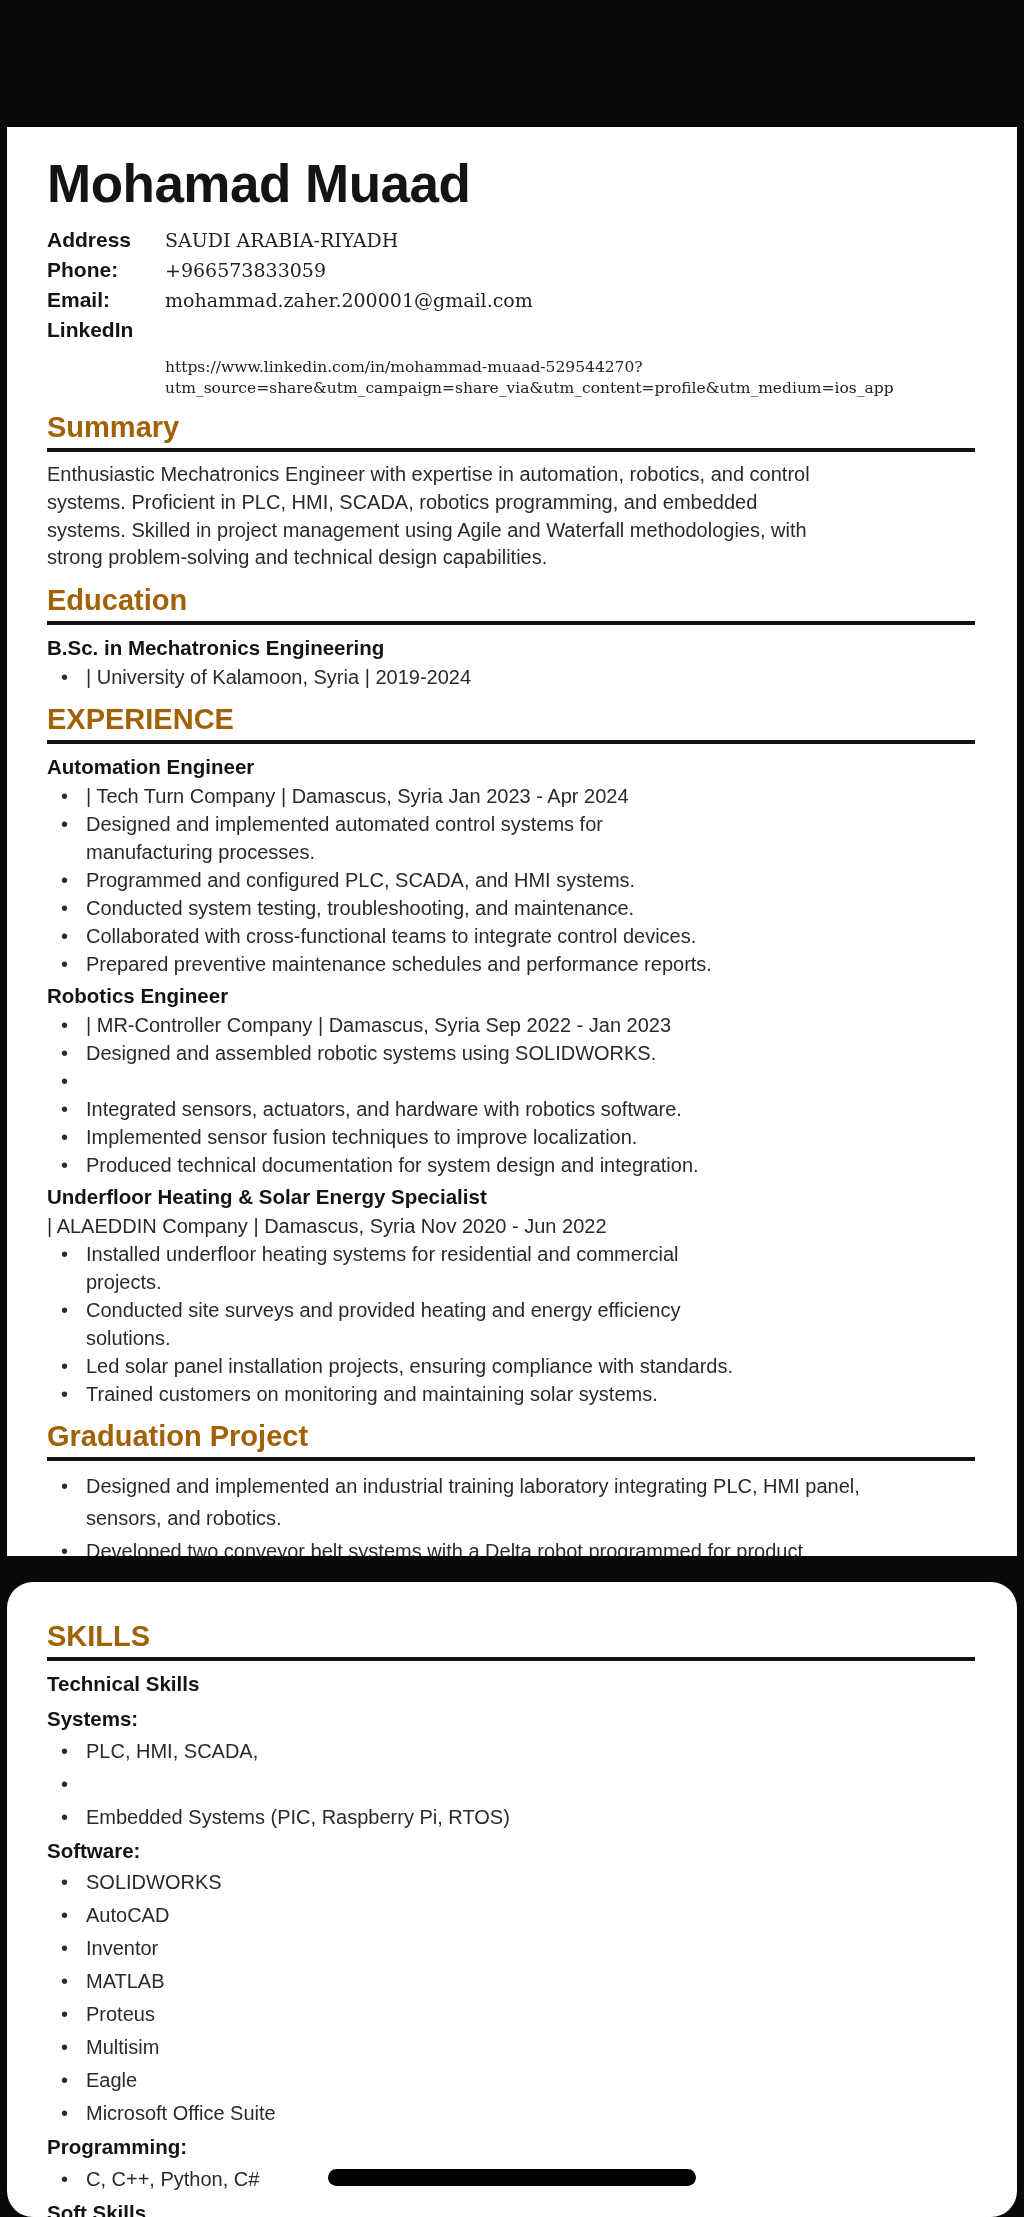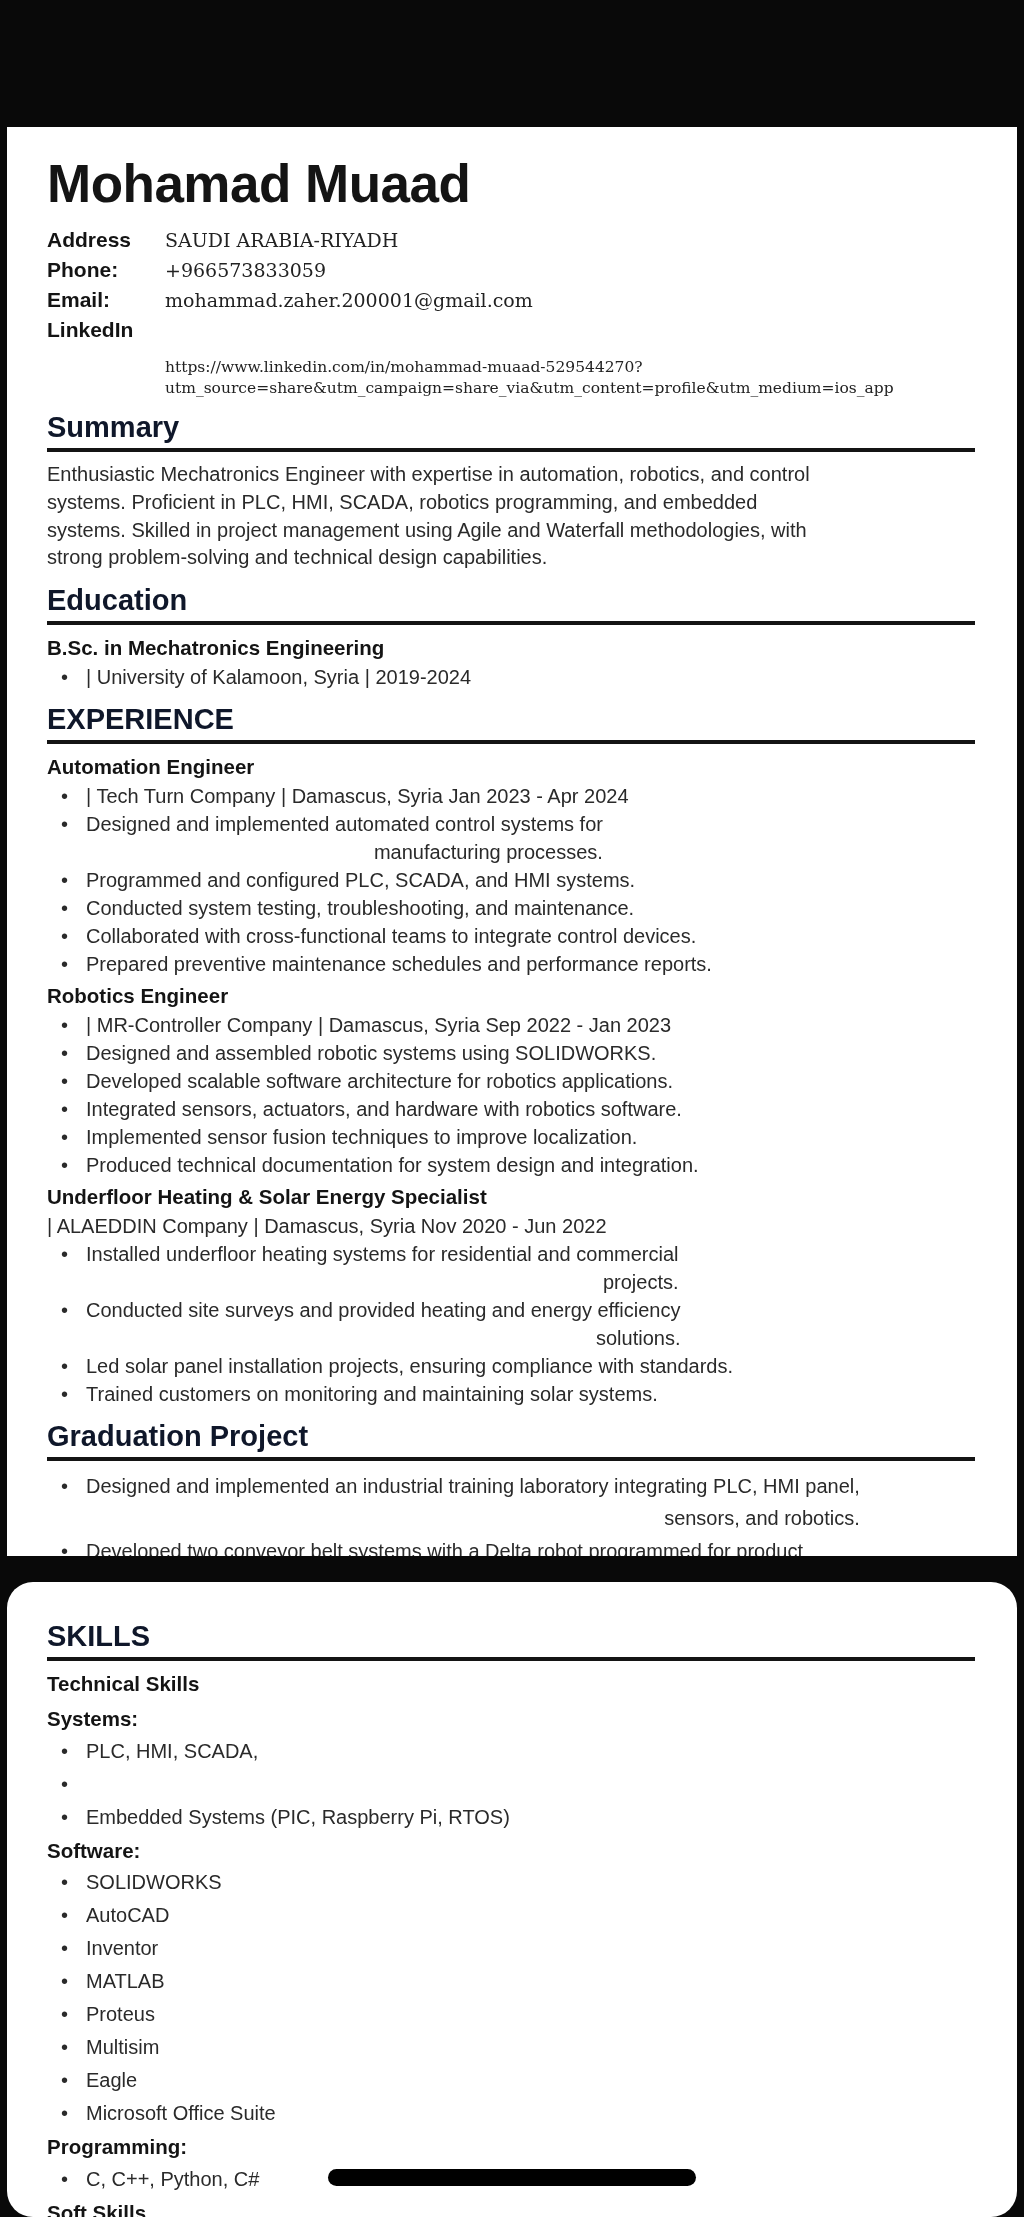--- a/index.html
+++ b/index.html
@@ -14,29 +14,29 @@
   .page2 { flex:1 1 auto;border-radius:26px; }
 
   .name { font-size:53px; font-weight:800; color:#141414; letter-spacing:-0.5px; margin:2px 0 12px; line-height:1.1; }
 
   .contact { margin-bottom:8px; }
   .contact-row { display:flex; align-items:flex-start; line-height:1.42; }
   .contact-label { width:118px; flex:0 0 auto; font-weight:700; font-size:21px; color:#141414; }
   .contact-value { font-family:"DejaVu Serif", serif; font-size:19px; color:#222; padding-top:2px; white-space:pre-line; overflow-wrap:anywhere; }
   .contact-value.small { font-size:15.5px; line-height:1.35;margin-top:40px; }
 
-  .heading { font-size:29px; font-weight:800; color:#0f172a; border-bottom:4px solid #141414; padding-bottom:4px; margin:12px 0 9px; line-height:1.15; }
+  .heading { font-size:29px; font-weight:800; color:#a16207; border-bottom:4px solid #141414; padding-bottom:4px; margin:12px 0 9px; line-height:1.15; }
 
   .para { font-size:20px; line-height:1.39; color:#2a2a2a; white-space:pre-line; }
   .subheading { font-size:20.5px; font-weight:700; color:#141414; line-height:1.4; margin-top:4px; }
   .plain { font-size:20px; line-height:1.4; color:#2a2a2a; }
 
   .bullet { display:flex; font-size:20px; line-height:1.4; color:#2a2a2a; padding-left:14px; }
   .bullet .dot { width:25px; flex:0 0 auto; }
-  .bullet .text { white-space:pre-line;text-align:right; }
+  .bullet .text { white-space:pre-line; }
   .bullet.spaced { line-height:1.62; }
 
   .page2 .subheading { margin-top:6px; margin-bottom:3px; }
   .page2 .bullet { margin-bottom:5px; }
 
   .home-indicator { position:absolute; left:50%; transform:translateX(-50%); bottom:31px; width:368px; height:17px; border-radius:10px; background:#000000; }
 </style>
 </head>
 <body>
 
@@ -105,21 +105,20 @@
       <div class="bullet">
         <span class="dot">•</span>
         <span class="text">| MR-Controller Company | Damascus, Syria Sep 2022 - Jan 2023</span>
       </div>
       <div class="bullet">
         <span class="dot">•</span>
         <span class="text">Designed and assembled robotic systems using SOLIDWORKS.</span>
       </div>
       <div class="bullet">
         <span class="dot">•</span>
-        <span class="text">Developed scalable software architecture for robotics applications.</span>
       </div>
       <div class="bullet">
         <span class="dot">•</span>
         <span class="text">Integrated sensors, actuators, and hardware with robotics software.</span>
       </div>
       <div class="bullet">
         <span class="dot">•</span>
         <span class="text">Implemented sensor fusion techniques to improve localization.</span>
       </div>
       <div class="bullet">

